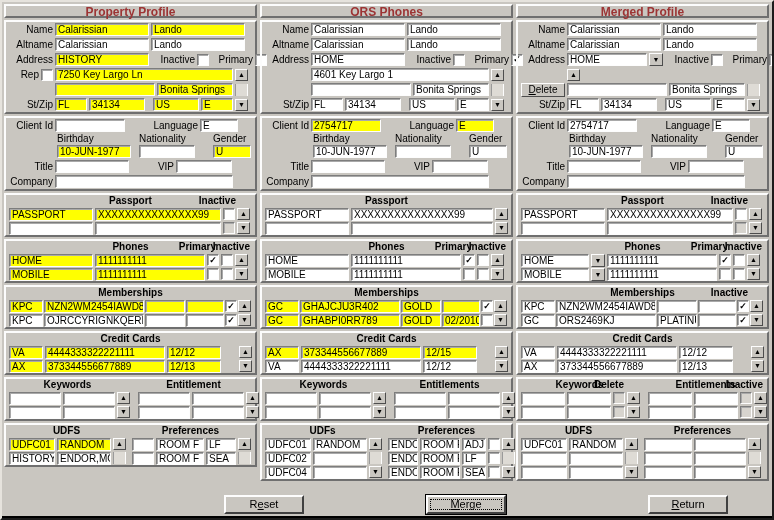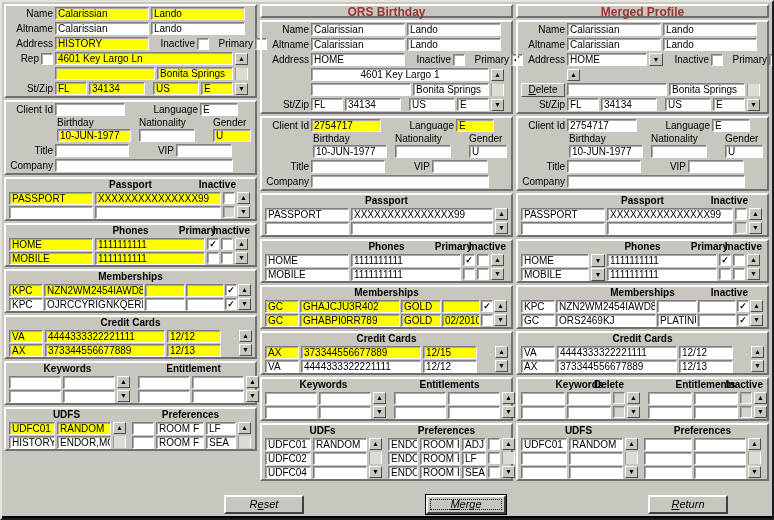--- a/index.html
+++ b/index.html
@@ -36,34 +36,35 @@
     font-size:7px;line-height:8px;color:#000;
     border:1px solid;border-color:#fdfdfd #4d4d4d #4d4d4d #fdfdfd;}
   .trk{width:13px;height:12px;flex:0 0 auto;background:#dedbd5;border-left:1px solid #9a9a9a;border-right:1px solid #fdfdfd;}
   .dd{width:14px;height:13px;flex:0 0 auto;background:#c9c6c0;display:inline-flex;align-items:center;justify-content:center;
     font-size:7px;border:1px solid;border-color:#fdfdfd #4d4d4d #4d4d4d #fdfdfd;}
   .delbtn{width:44px;height:14px;flex:0 0 auto;background:#c9c6c0;font-size:10px;text-align:center;line-height:12px;
     border:1px solid;border-color:#fdfdfd #4d4d4d #4d4d4d #fdfdfd;cursor:default;}
   .shead{position:relative;height:12px;font-size:10px;font-weight:bold;flex:1 1 auto;}
   .shc{display:block;text-align:center;line-height:12px;white-space:nowrap;}
   .shr{position:absolute;top:0;line-height:12px;white-space:nowrap;}
-  .btnbar{position:absolute;left:0;right:16px;bottom:3px;height:20px;font-style:italic;}
+  .btnbar{position:absolute;left:0;right:16px;bottom:3px;height:20px;}
   .btn{position:absolute;top:0;width:80px;height:19px;background:#c9c6c0;font-size:11px;text-align:center;line-height:15px;
     border:2px solid;border-color:#fdfdfd #404040 #404040 #fdfdfd;cursor:default;}
   .btn.default{outline:1px solid #000;}
   .focusrect{position:absolute;left:2px;right:2px;top:2px;bottom:2px;border:1px dotted #000;pointer-events:none;}
   .bottomline{position:absolute;left:0;right:0;bottom:0;height:2px;background:#000;}
 </style>
 </head>
 <body>
 
 <div class="window">
 
   <div class="content">
     <div class="panel">
+        <div class="ptitle">Property Profile</div>
         <div class="box">
           <div class="r" style="">
             <span class="lab" style="width: 44px;">Name</span>
             <span class="fld hl" style="width: 94px;">Calarissian</span>
             <span class="fld hl" style="width: 94px;">Lando</span>
           </div>
           <div class="r" style="">
             <span class="lab" style="width: 44px;">Altname</span>
             <span class="fld" style="width: 94px;">Calarissian</span>
             <span class="fld" style="width: 94px;">Lando</span>
@@ -76,21 +77,21 @@
             <span class="cb"></span>
             <span class="lab" style="width: 42px;">Primary</span>
             <span class="cb"></span>
             <span style="width: 2px; flex: 0 0 auto;"></span>
           </div>
           <div class="r" style="">
             <span class="grp" style="width: 44px; justify-content: flex-end;">
               <span class="lab" style="width: 22px;">Rep</span>
               <span class="cb"></span>
             </span>
-            <span class="fld hl" style="width: 178px;">4601 Key Largo Ln</span>
+            <span class="fld hl" style="width: 178px;">7250 Key Largo Ln</span>
             <span class="sb">▲</span>
           </div>
           <div class="r" style="">
             <span style="width: 44px; flex: 0 0 auto;"></span>
             <span class="fld hl" style="width: 100px;"></span>
             <span class="fld hl" style="width: 76px;">Bonita Springs</span>
             <span class="trk"></span>
           </div>
           <div class="r" style="">
             <span class="lab" style="width: 44px;">St/Zip</span>
@@ -282,21 +283,21 @@
             <span class="trk"></span>
             <span style="width: 2px; flex: 0 0 auto;"></span>
             <span class="fld" style="width: 22px;"></span>
             <span class="fld" style="width: 48px;">ROOM F</span>
             <span class="fld" style="width: 30px;">SEA</span>
             <span class="trk"></span>
           </div>
         </div>
       </div>
     <div class="panel">
-        <div class="ptitle">ORS Birthday</div>
+        <div class="ptitle">ORS Phones</div>
         <div class="box">
           <div class="r" style="">
             <span class="lab" style="width: 44px;">Name</span>
             <span class="fld" style="width: 94px;">Calarissian</span>
             <span class="fld" style="width: 94px;">Lando</span>
           </div>
           <div class="r" style="">
             <span class="lab" style="width: 44px;">Altname</span>
             <span class="fld" style="width: 94px;">Calarissian</span>
             <span class="fld" style="width: 94px;">Lando</span>
@@ -306,21 +307,21 @@
             <span class="fld" style="width: 94px;">HOME</span>
             <span style="flex: 1 1 auto;"></span>
             <span class="lab" style="width: 42px;">Inactive</span>
             <span class="cb"></span>
             <span class="lab" style="width: 42px;">Primary</span>
             <span class="cb">✓</span>
             <span style="width: 2px; flex: 0 0 auto;"></span>
           </div>
           <div class="r" style="">
             <span style="width: 44px; flex: 0 0 auto;"></span>
-            <span class="fld" style="width: 178px; text-align: center;">4601 Key Largo 1</span>
+            <span class="fld" style="width: 178px;">4601 Key Largo 1</span>
             <span class="sb">▲</span>
           </div>
           <div class="r" style="">
             <span style="width: 44px; flex: 0 0 auto;"></span>
             <span class="fld" style="width: 100px;"></span>
             <span class="fld" style="width: 76px;">Bonita Springs</span>
             <span class="trk"></span>
           </div>
           <div class="r" style="">
             <span class="lab" style="width: 44px;">St/Zip</span>

